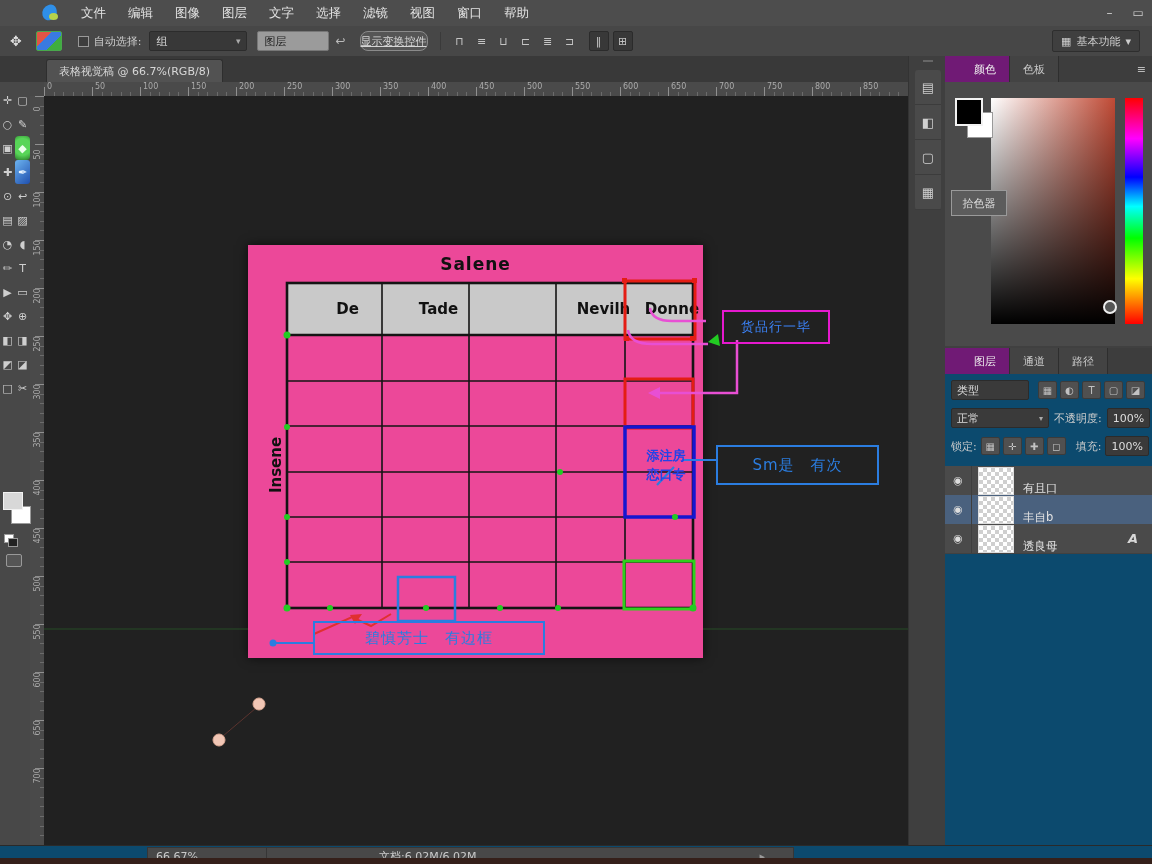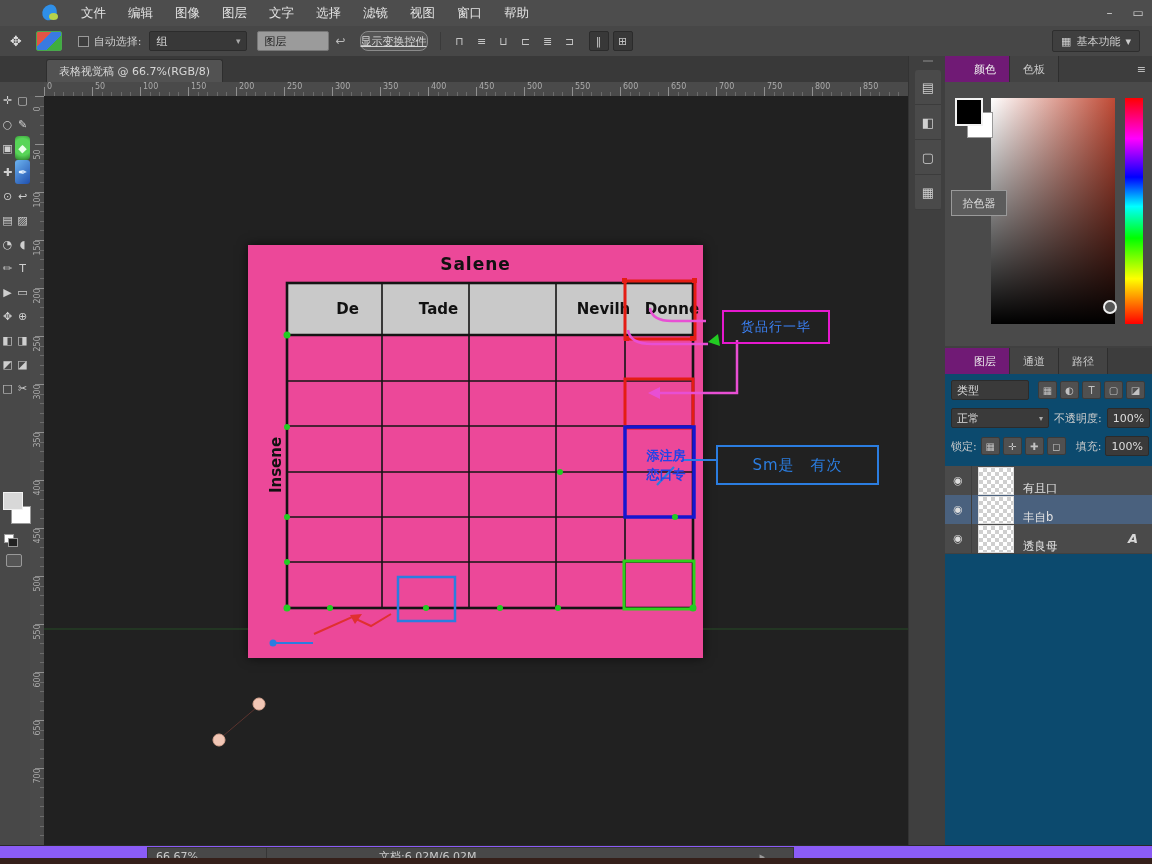--- a/index.html
+++ b/index.html
@@ -149,21 +149,21 @@
   .eye-cell{width:26px;height:29px;display:flex;align-items:center;justify-content:center;
             border-right:1px solid #3e3e3e;color:#ddd;font-size:11px;}
   .thumb{width:34px;height:26px;margin-left:6px;border:1px solid #ddd;background:#fff;
          background-image:linear-gradient(45deg,#cfcfcf 25%,transparent 25%,transparent 75%,#cfcfcf 75%),
                           linear-gradient(45deg,#cfcfcf 25%,transparent 25%,transparent 75%,#cfcfcf 75%);
          background-size:8px 8px;background-position:0 0,4px 4px;}
   .lname{margin-left:9px;font-size:11.5px;color:#e2e2e2;margin-top:15px;}
   .lock-badge{margin-left:auto;margin-right:14px;color:#d8d8d8;font-size:13px;font-weight:bold;
               font-style:italic;}
   
-  .statusbar{position:absolute;left:0;top:845px;width:1152px;height:19px;background:#8b5cf6;
+  .statusbar{position:absolute;left:0;top:845px;width:1152px;height:19px;background:#0c4a6e;
              border-top:1px solid #2a2a2a;font-size:11px;color:#c9c9c9;}
   .sb-seg{position:absolute;top:1px;height:16px;background:#484848;border:1px solid #363636;
           display:flex;align-items:center;}
   .bottomline{position:absolute;left:0;top:858px;width:1152px;height:6px;background:#35201a;}
 </style>
 </head>
 <body>
 
 <div id="app">
 
@@ -468,20 +468,23 @@
     <div class="anno magenta" style="left:678px;top:214px;width:104px;height:30px;">
       <span>货品行一毕</span>
     </div>
     <div class="anno blue" style="left:672px;top:349px;width:159px;height:36px;">
       <span>Sm是　有次</span>
     </div>
     <div class="cellnote" style="left:584px;top:350px;width:76px;">
       <span>添注房</span><br>
       <span>恋口专</span>
     </div>
+    <div class="anno blue" style="left:269px;top:525px;width:228px;height:30px;">
+      <span>碧慎芳士　有边框</span>
+    </div>
   </div>
 
   <div class="dock">
     <div class="dock-grip"></div>
     <div class="dock-col">
 
     <span class="dock-btn">▤</span>
         <span class="dock-btn">◧</span>
         <span class="dock-btn">▢</span>
         <span class="dock-btn">▦</span>

